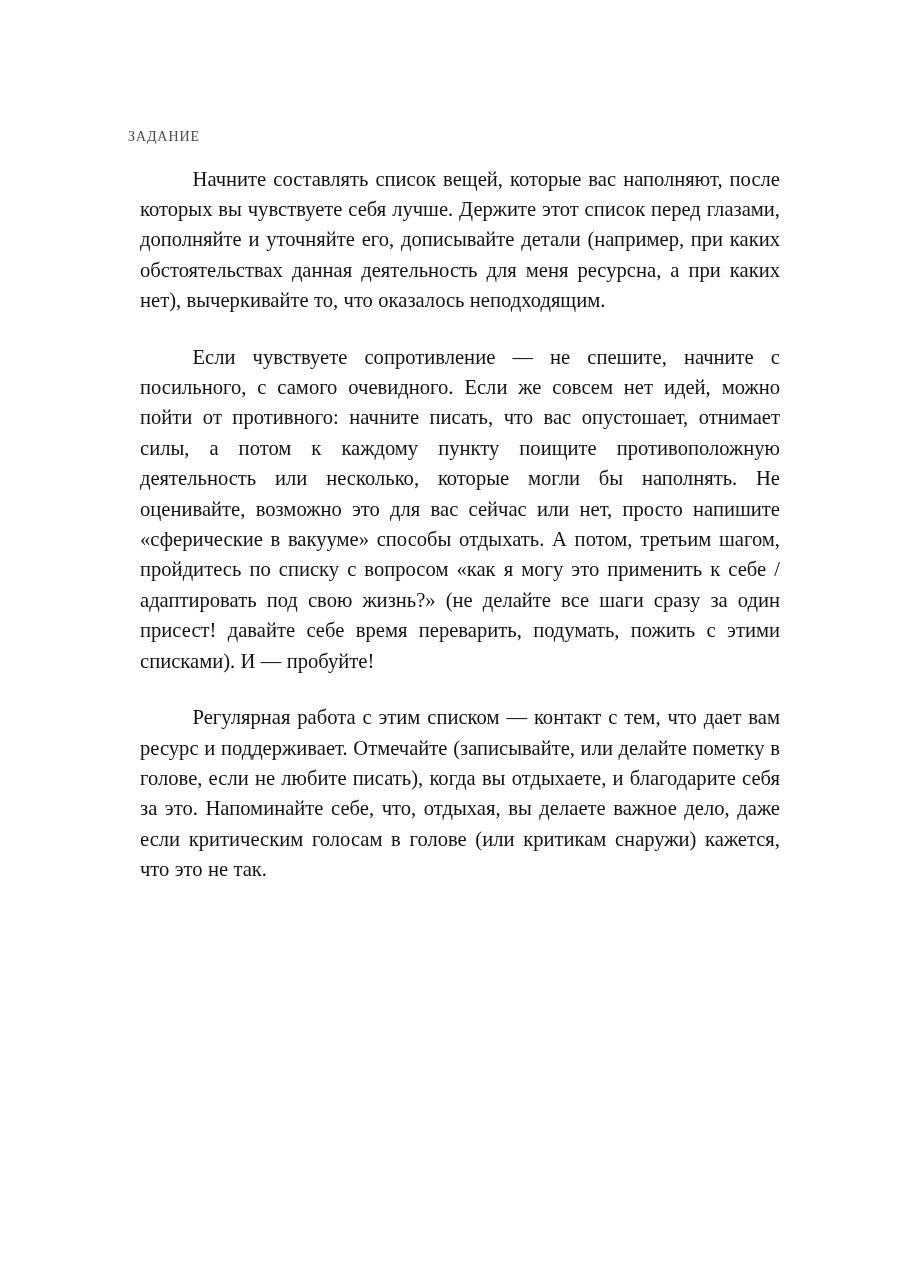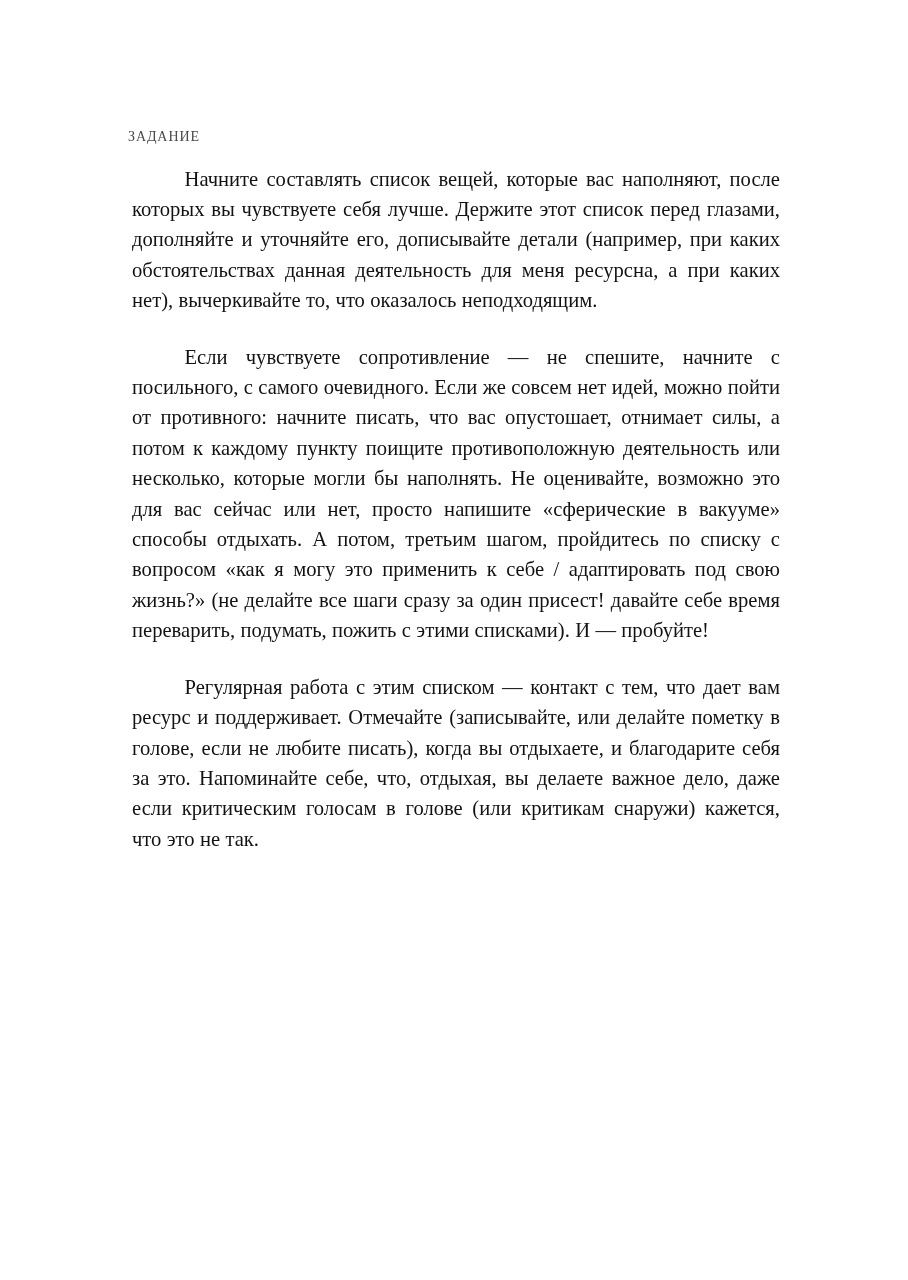--- a/index.html
+++ b/index.html
@@ -34,21 +34,21 @@
     line-height: 1.2;
     letter-spacing: 0.9px;
     color: #4a4a4a;
     font-variant: small-caps;
     text-transform: lowercase;
     margin: 0 0 17px 0;
     font-weight: 400;
   }
 
   .body-par {
-    margin: 0 0 26px 4px;
+    margin: 0 0 26px 12px;
     font-size: 20.6px;
     line-height: 30.4px;
     text-align: justify;
     text-justify: inter-word;
     text-indent: 2.55em;
     hyphens: none;
     word-spacing: 0.01em;
   }
 
   .body-par:last-of-type {

